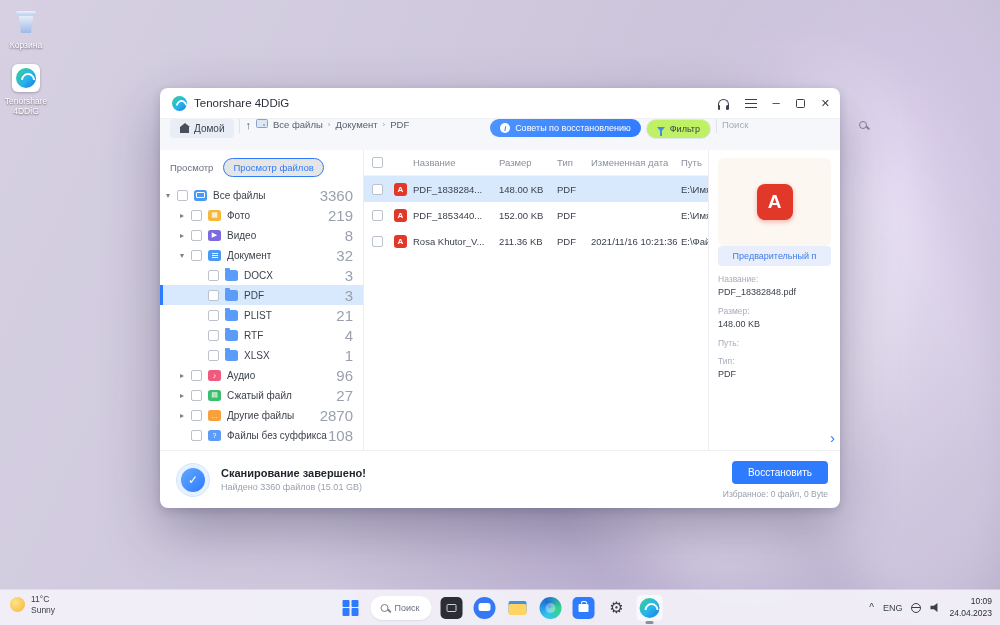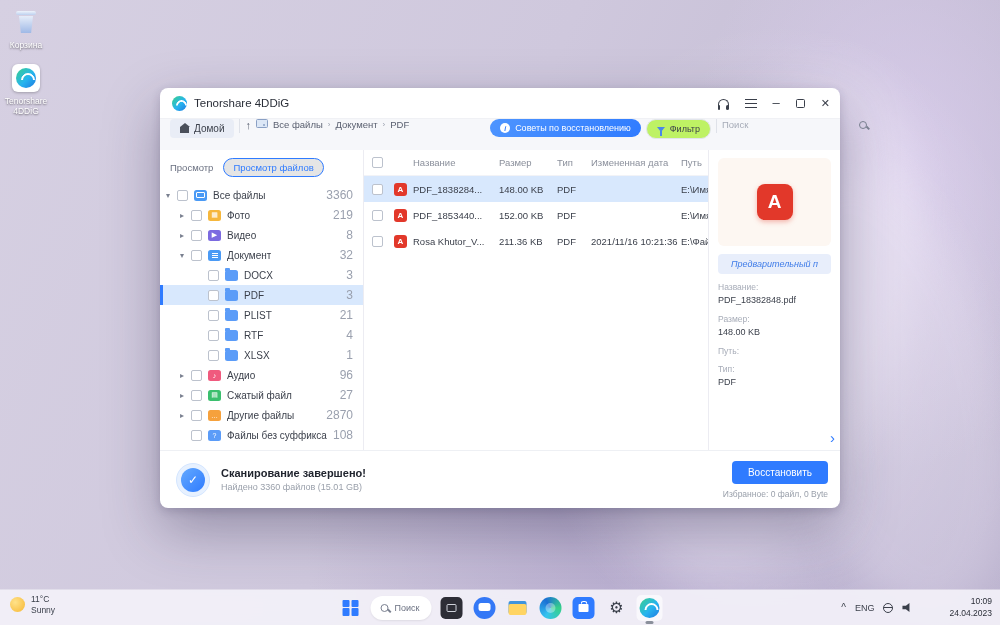--- a/index.html
+++ b/index.html
@@ -118,41 +118,41 @@
   .i-photo { background:#f6b73c; }
   .i-video { background:#7b6ae0; }
   .i-doc { background:#4a9af5; } .i-doc::after { content:''; width:6px; height:1px; background:#fff; box-shadow:0 2px 0 #fff,0 -2px 0 #fff; }
   .i-audio { background:#f05a7e; }
   .i-zip { background:#3bbf6e; }
   .i-other { background:#f6a13c; }
   .i-nosuf { background:#5b9cf8; }
   .i-folder { background:#5b9cf8; } .i-folder::before { content:''; position:absolute; top:-2px; left:0;
            width:5px; height:3px; border-radius:1px 1px 0 0; background:#5b9cf8; }
   .tlabel { font-size:10px; color:#3a3f4a; white-space:nowrap; overflow:hidden; }
-  .tcount { margin-left:auto; padding-right:10px; font-size:12px; color:#9aa0ae; }
+  .tcount { margin-left:auto; padding-right:10px; font-size:15px; color:#9aa0ae; }
 
   
   .filetable { flex:1; min-width:0; }
   .fhead,.frow { display:grid; grid-template-columns:22px 19px 86px 58px 34px 90px 1fr;
                  align-items:center; padding-left:8px; }
   .fhead { height:26px; color:#8a8f9b; font-size:9.5px; border-bottom:1px solid #f2f3f7; }
   .frow { height:26px; font-size:9.5px; color:#3a3f4a; cursor:pointer; }
   .frow.sel { background:#d8e8fd; }
   .pdfic { width:13px; height:13px; border-radius:3px; background:#e2382a; color:#fff;
            font-size:8px; font-weight:bold; display:flex; align-items:center; justify-content:center; }
   .cell { white-space:nowrap; overflow:hidden; padding-right:4px; }
 
   
   .preview { width:132px; border-left:1px solid #ececf2; padding:8px 9px; position:relative; }
   .pcard { height:88px; background:#fdf7f2; border-radius:6px; display:flex; align-items:center; justify-content:center; }
   .pdf-big { width:36px; height:36px; border-radius:8px; background:#e2382a; color:#fff; font-size:19px;
              font-weight:bold; display:flex; align-items:center; justify-content:center;
              box-shadow:0 2px 5px rgba(226,56,42,.35); }
-  .btn-preview { margin-top:8px; width:100%; background:#e8eefb; color:#3f7ce8; border:none; cursor:pointer;
-             border-radius:4px; padding:5px 0; font-size:9px; font-family:inherit; white-space:nowrap; overflow:hidden;font-style:italic; }
+  .btn-preview { width:100%; background:#e8eefb; color:#3f7ce8; border:none; cursor:pointer;
+             border-radius:4px; padding:5px 0; font-size:9px; font-family:inherit; white-space:nowrap; overflow:hidden; }
   .pfield .plabel { margin-top:8px; font-size:8.5px; color:#a7acb8; }
   .pfield .pvalue { margin-top:2px; font-size:9px; color:#3a3f4a; word-break:break-all; line-height:1.35; }
   .next-chev { position:absolute; right:5px; bottom:4px; color:#2f7bff; font-size:15px; cursor:pointer; }
 
   
   .statusbar { height:58px; border-top:1px solid #eef0f4; display:flex; align-items:center;
                padding:0 12px 0 16px; gap:11px; border-radius:0 0 8px 8px; }
   .done-circle { width:34px; height:34px; border-radius:50%; background:#e7f1ff; border:1px solid #d4e6ff;
                display:flex; align-items:center; justify-content:center; }
   .done-inner { width:24px; height:24px; border-radius:50%; background:linear-gradient(135deg,#63a9ff,#2f7bff);
@@ -197,21 +197,21 @@
   .tk-icon.active { background:rgba(255,255,255,.6); }
   .tk-icon.active::after { content:''; position:absolute; bottom:-3px; left:9px; width:8px; height:2.5px;
              border-radius:2px; background:#8a8f9b; }
   .tk-tray { position:absolute; right:8px; top:0; height:35px; display:flex; align-items:center; gap:9px; }
   .tray-chev { font-size:10px; color:#3a3f4a; cursor:pointer; }
   .tray-lang { font-size:9px; color:#3a3f4a; cursor:pointer; }
   .ic-net { width:10px; height:10px; border:1.2px solid #3a3f4a; border-radius:50%; position:relative; cursor:pointer; }
   .ic-net::after { content:''; position:absolute; left:0; right:0; top:3.5px; height:1px; background:#3a3f4a; }
   .ic-vol { width:10px; height:10px; background:#3a3f4a; cursor:pointer;
             clip-path:polygon(0 32%,34% 32%,70% 5%,70% 95%,34% 68%,0 68%); }
-  .clock { text-align:right; font-size:8.5px; color:#2a2e38; line-height:1.3; cursor:pointer;margin-left:28px; }
+  .clock { text-align:right; font-size:8.5px; color:#2a2e38; line-height:1.3; cursor:pointer; }
 </style>
 </head>
 <body>
 
 <div class="petal p1"></div>
 <div class="petal p2"></div>
 <div class="petal p3"></div>
 
 <div class="dicon" style="left:0;top:8px;">
   <div class="art">

